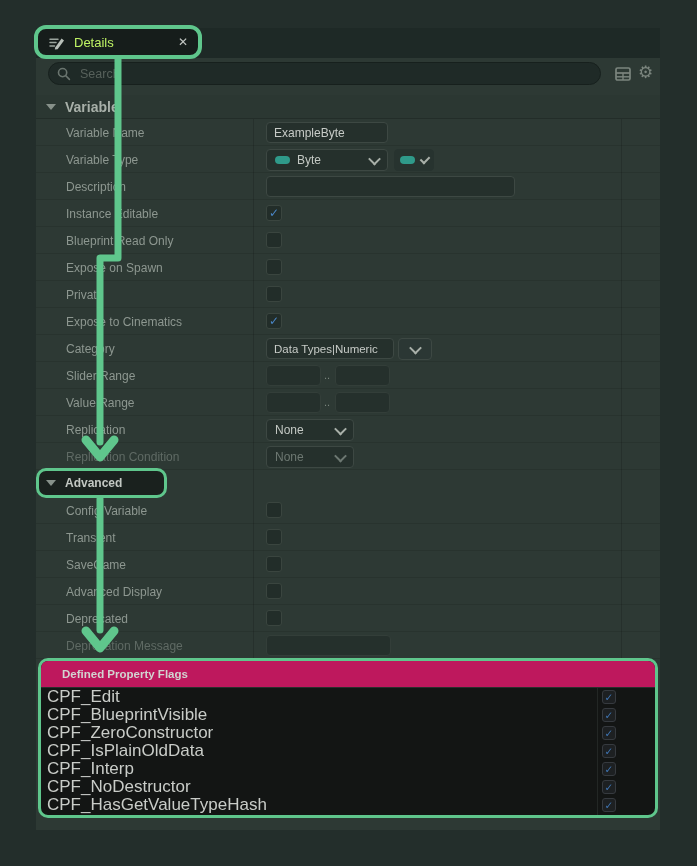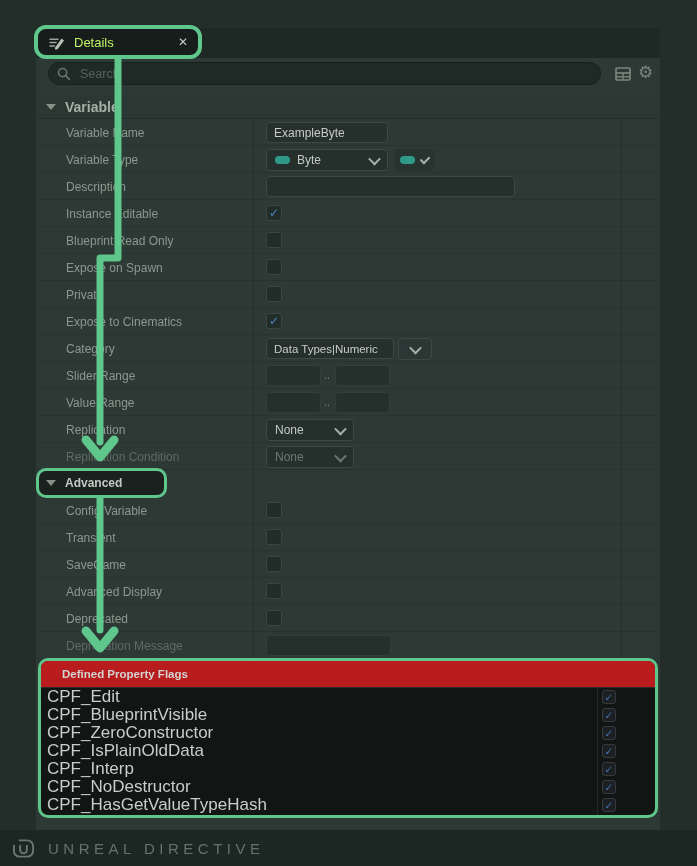--- a/index.html
+++ b/index.html
@@ -53,21 +53,21 @@
 
   
   .adv-hl{position:absolute;left:0;top:440px;width:131px;height:30px;box-sizing:border-box;
     border:3px solid #5fc68c;border-radius:10px;background:#1a211e;z-index:6;}
   .adv-head{position:absolute;left:0;top:441px;width:624px;height:27px;z-index:7;display:flex;align-items:center;}
   .adv-head b{color:#c3c8c3;font-size:12px;margin-left:9px;font-weight:bold;}
 
   
   .defined{position:absolute;left:2px;top:630px;width:620px;height:160px;box-sizing:border-box;
     border:3px solid #5fc68c;border-radius:10px;background:#131514;overflow:hidden;z-index:8;}
-  .d-header{height:27px;background:#b91c1c;border-bottom:1px solid #2b2e2c;box-sizing:border-box;
+  .d-header{height:27px;background:#be185d;border-bottom:1px solid #2b2e2c;box-sizing:border-box;
     display:flex;align-items:center;}
   .d-header b{color:#d2d4d1;font-size:11.5px;margin-left:21px;font-weight:bold;}
   .d-rows{position:relative;}
   .d-row{position:relative;height:18px;display:flex;align-items:center;}
   .d-row .fname{margin-left:6px;font-size:17px;color:#c9ccc8;}
   .fcb{position:absolute;left:561px;top:2px;width:14px;height:14px;border-radius:3px;
     background:#1d2022;border:1px solid #363a3f;box-sizing:border-box;text-align:center;
     line-height:12px;font-size:10.5px;font-weight:bold;color:#3e74b2;}
   .d-vline{position:absolute;left:556px;top:27px;height:127px;width:1px;background:#232725;}
 
@@ -269,21 +269,14 @@
 
   <div class="tab-box">
     <svg width="17" height="17" viewBox="0 0 17 17">
       <path d="M2 5.2 h8 M2 8.6 h6 M2 12 h4.5" stroke="#9aa49d" stroke-width="1.5" stroke-linecap="round"></path>
       <path d="M7.2 13.5 L13.6 4.6 L16 6.4 L9.6 15.2 L6.8 15.6 Z" fill="#b9c0ba"></path>
     </svg>
     <span class="tab-title">Details</span>
     <span class="tab-close glyph">✕</span>
   </div>
 
-  <div class="footer">
-    <svg width="23" height="23" viewBox="0 0 24 24">
-      <path d="M8 3.5 h8 a6 6 0 0 1 6 6 v5 a6 6 0 0 1 -6 6 h-8 a6 6 0 0 1 -6 -6 V9" fill="none" stroke="#6b766f" stroke-width="2" stroke-linecap="round"></path>
-      <path d="M8.5 9 v4.5 a3.5 3.5 0 0 0 7 0 V9" fill="none" stroke="#6b766f" stroke-width="2" stroke-linecap="round"></path>
-    </svg>
-    <span class="brand">UNREAL DIRECTIVE</span>
-  </div>
 
 </div>
 
 </body></html>

